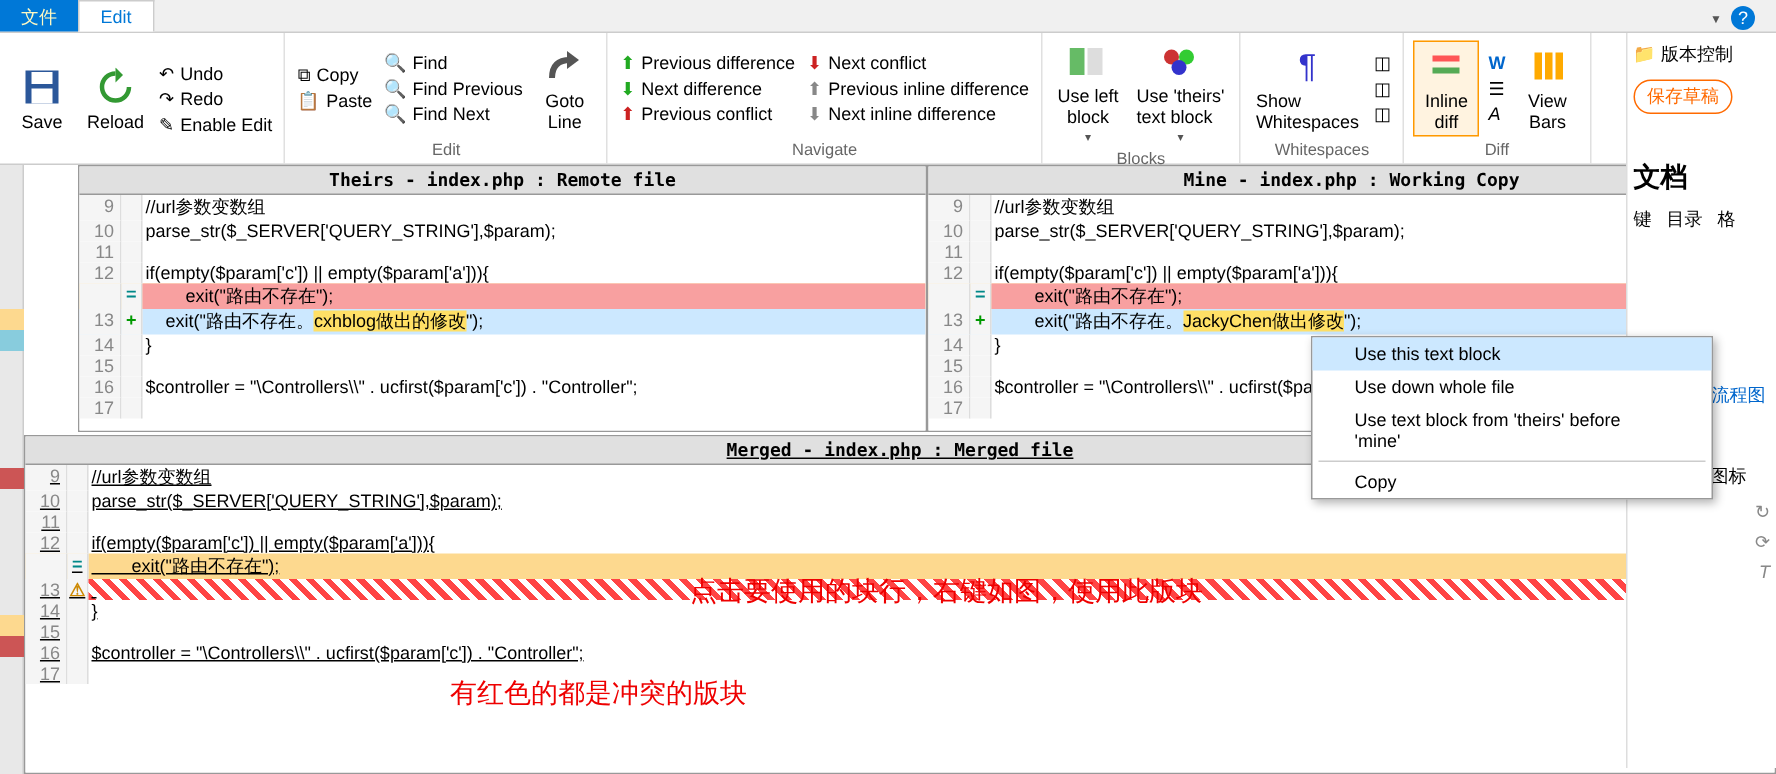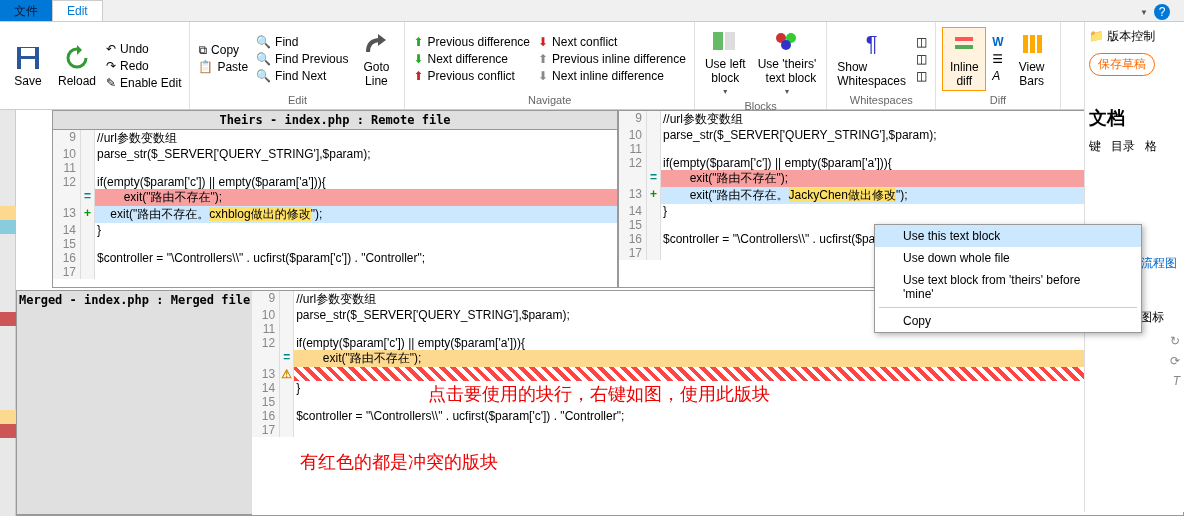--- a/index.html
+++ b/index.html
@@ -1,21 +1,21 @@
 <!DOCTYPE html>
 <html><head>
 <meta charset="utf-8">
 <style>
 * { margin:0; padding:0; box-sizing:border-box; font-family:"Microsoft YaHei",Arial,sans-serif; font-size:12px; }
 body { background:#fff; width:1184px; height:516px; overflow:hidden; position:relative; }
 
 
 .tabstrip { display:flex; height:22px; background:#f0f0f0; border-bottom:1px solid #ccc; }
 .tab { padding:3px 14px; cursor:pointer; }
-.tab.active { background:#0078d7; color:#0f172a; }
+.tab.active { background:#0078d7; color:#fef9c3; }
 .tab.sel { background:#fff; border:1px solid #ccc; border-bottom:none; color:#0078d7; }
 
 .topright { position:absolute; right:14px; top:4px; display:flex; gap:6px; align-items:center; }
 .help-icon { width:16px; height:16px; border-radius:50%; background:#0078d7; color:#fff; text-align:center; line-height:16px; }
 
 
 .ribbon { display:flex; height:88px; background:#fff; border-bottom:1px solid #ccc; }
 .group { border-right:1px solid #e0e0e0; padding:3px 6px; display:flex; flex-direction:column; height:100%; }
 .group-body { flex:1; display:flex; align-items:center; gap:4px; }
 .group-label { text-align:center; color:#666; font-size:11px; padding-top:2px; }
@@ -40,21 +40,21 @@
 .lc { flex:1; padding-left:2px; overflow:hidden; }
 .hl-orange { background:#fdd98f; }
 .hl-red { background:#f8a0a0; }
 .hl-sel { background:#cce8ff; }
 .hl-conf { background:repeating-linear-gradient(45deg,#f44,#f44 4px,#fff 4px,#fff 8px); }
 .mk-hl { background:#ffe066; }
 .lm-green { color:#090; }
 .lm-teal { color:#088; }
 .lm-warn { color:#c80; }
 
-.bottompane { flex:1; border:1px solid #999; display:flex; flex-direction:row; margin-top:2px; min-height:0; }
+.bottompane { flex:1; border:1px solid #999; display:flex; flex-direction:column; margin-top:2px; min-height:0;text-decoration:underline; }
 
 
 .ctxmenu { position:absolute; right:42px; top:224px; width:268px; background:#fff; border:1px solid #999; box-shadow:2px 2px 6px rgba(0,0,0,.3); z-index:50; }
 .ctxmenu .mi { padding:4px 28px; cursor:pointer; }
 .ctxmenu .mi:hover, .ctxmenu .mi.hi { background:#cce8ff; }
 .ctxmenu .sep { height:1px; background:#ccc; margin:2px 4px; }
 
 
 .sidepanel { position:absolute; right:0; top:22px; width:100px; height:490px; background:#fff; border-left:1px solid #ddd; padding:6px 4px; }
 .sidepanel .row { margin-bottom:8px; font-size:12px; }
@@ -204,21 +204,21 @@
           <span class="carat">▾</span>
       </div>
       <div class="big-btn">
         <span class="ic">
             <svg width="24" height="18">
               <circle cx="6" cy="6" r="5" fill="#c33"></circle>
               <circle cx="16" cy="6" r="5" fill="#3c3"></circle>
               <circle cx="11" cy="13" r="5" fill="#33c"></circle>
             </svg>
           </span>
-        <span class="txt" style="white-space:pre-line;text-align:right">Use 'theirs'
+        <span class="txt" style="white-space:pre-line;text-align:left">Use 'theirs'
 text block</span>
           <span class="carat">▾</span>
       </div>
     </div>
     <div class="group-label">Blocks</div>
   </div>
 
   <div class="group">
     <div class="group-body">
       <div class="big-btn">
@@ -302,20 +302,21 @@
           <div class="line hl-orange"><span class="ln"></span><span class="lm lm-teal">=</span><span class="lc hl-red">        exit("路由不存在");</span></div>
           <div class="line hl-sel"><span class="ln">13</span><span class="lm lm-green">+</span><span class="lc"><span>    exit("路由不存在。</span><span class="mk-hl">cxhblog做出的修改</span><span>");</span></span></div>
           <div class="line"><span class="ln">14</span><span class="lm"></span><span class="lc">}</span></div>
           <div class="line"><span class="ln">15</span><span class="lm"></span><span class="lc"></span></div>
           <div class="line"><span class="ln">16</span><span class="lm"></span><span class="lc">$controller = "\Controllers\\" . ucfirst($param['c']) . "Controller";</span></div>
           <div class="line"><span class="ln">17</span><span class="lm"></span><span class="lc"></span></div>
         </div>
       </div>
 
       <div class="pane">
+        <div class="pane-title">Mine - index.php : Working Copy</div>
         <div class="code">
           <div class="line"><span class="ln">9</span><span class="lm"></span><span class="lc">//url参数变数组</span></div>
           <div class="line"><span class="ln">10</span><span class="lm"></span><span class="lc">parse_str($_SERVER['QUERY_STRING'],$param);</span></div>
           <div class="line"><span class="ln">11</span><span class="lm"></span><span class="lc"></span></div>
           <div class="line"><span class="ln">12</span><span class="lm"></span><span class="lc">if(empty($param['c']) || empty($param['a'])){</span></div>
           <div class="line hl-orange"><span class="ln"></span><span class="lm lm-teal">=</span><span class="lc hl-red">        exit("路由不存在");</span></div>
           <div class="line hl-sel"><span class="ln">13</span><span class="lm lm-green">+</span><span class="lc"><span>        exit("路由不存在。</span><span class="mk-hl">JackyChen做出修改</span><span>");</span></span></div>
           <div class="line"><span class="ln">14</span><span class="lm"></span><span class="lc">}</span></div>
           <div class="line"><span class="ln">15</span><span class="lm"></span><span class="lc"></span></div>
           <div class="line"><span class="ln">16</span><span class="lm"></span><span class="lc">$controller = "\Controllers\\" . ucfirst($param['c']) . "Controller";</span></div>
@@ -365,14 +366,14 @@
     <span style="font-weight:bold">down</span>
     <span>图标</span>
   </div>
   <div class="row" style="display:flex;flex-direction:column;gap:6px;align-items:flex-end;color:#888">
     <span>↻</span>
     <span>⟳</span>
     <span><i>T</i></span>
   </div>
 </div>
 
-<div class="anno" style="left:428px;top:382px">点击要使用的块行，右键如图，使用此版块</div>
+<div class="anno" style="left:460px;top:382px">点击要使用的块行，右键如图，使用此版块</div>
 <div class="anno" style="left:300px;top:450px">有红色的都是冲突的版块</div>
 
 </body></html>

